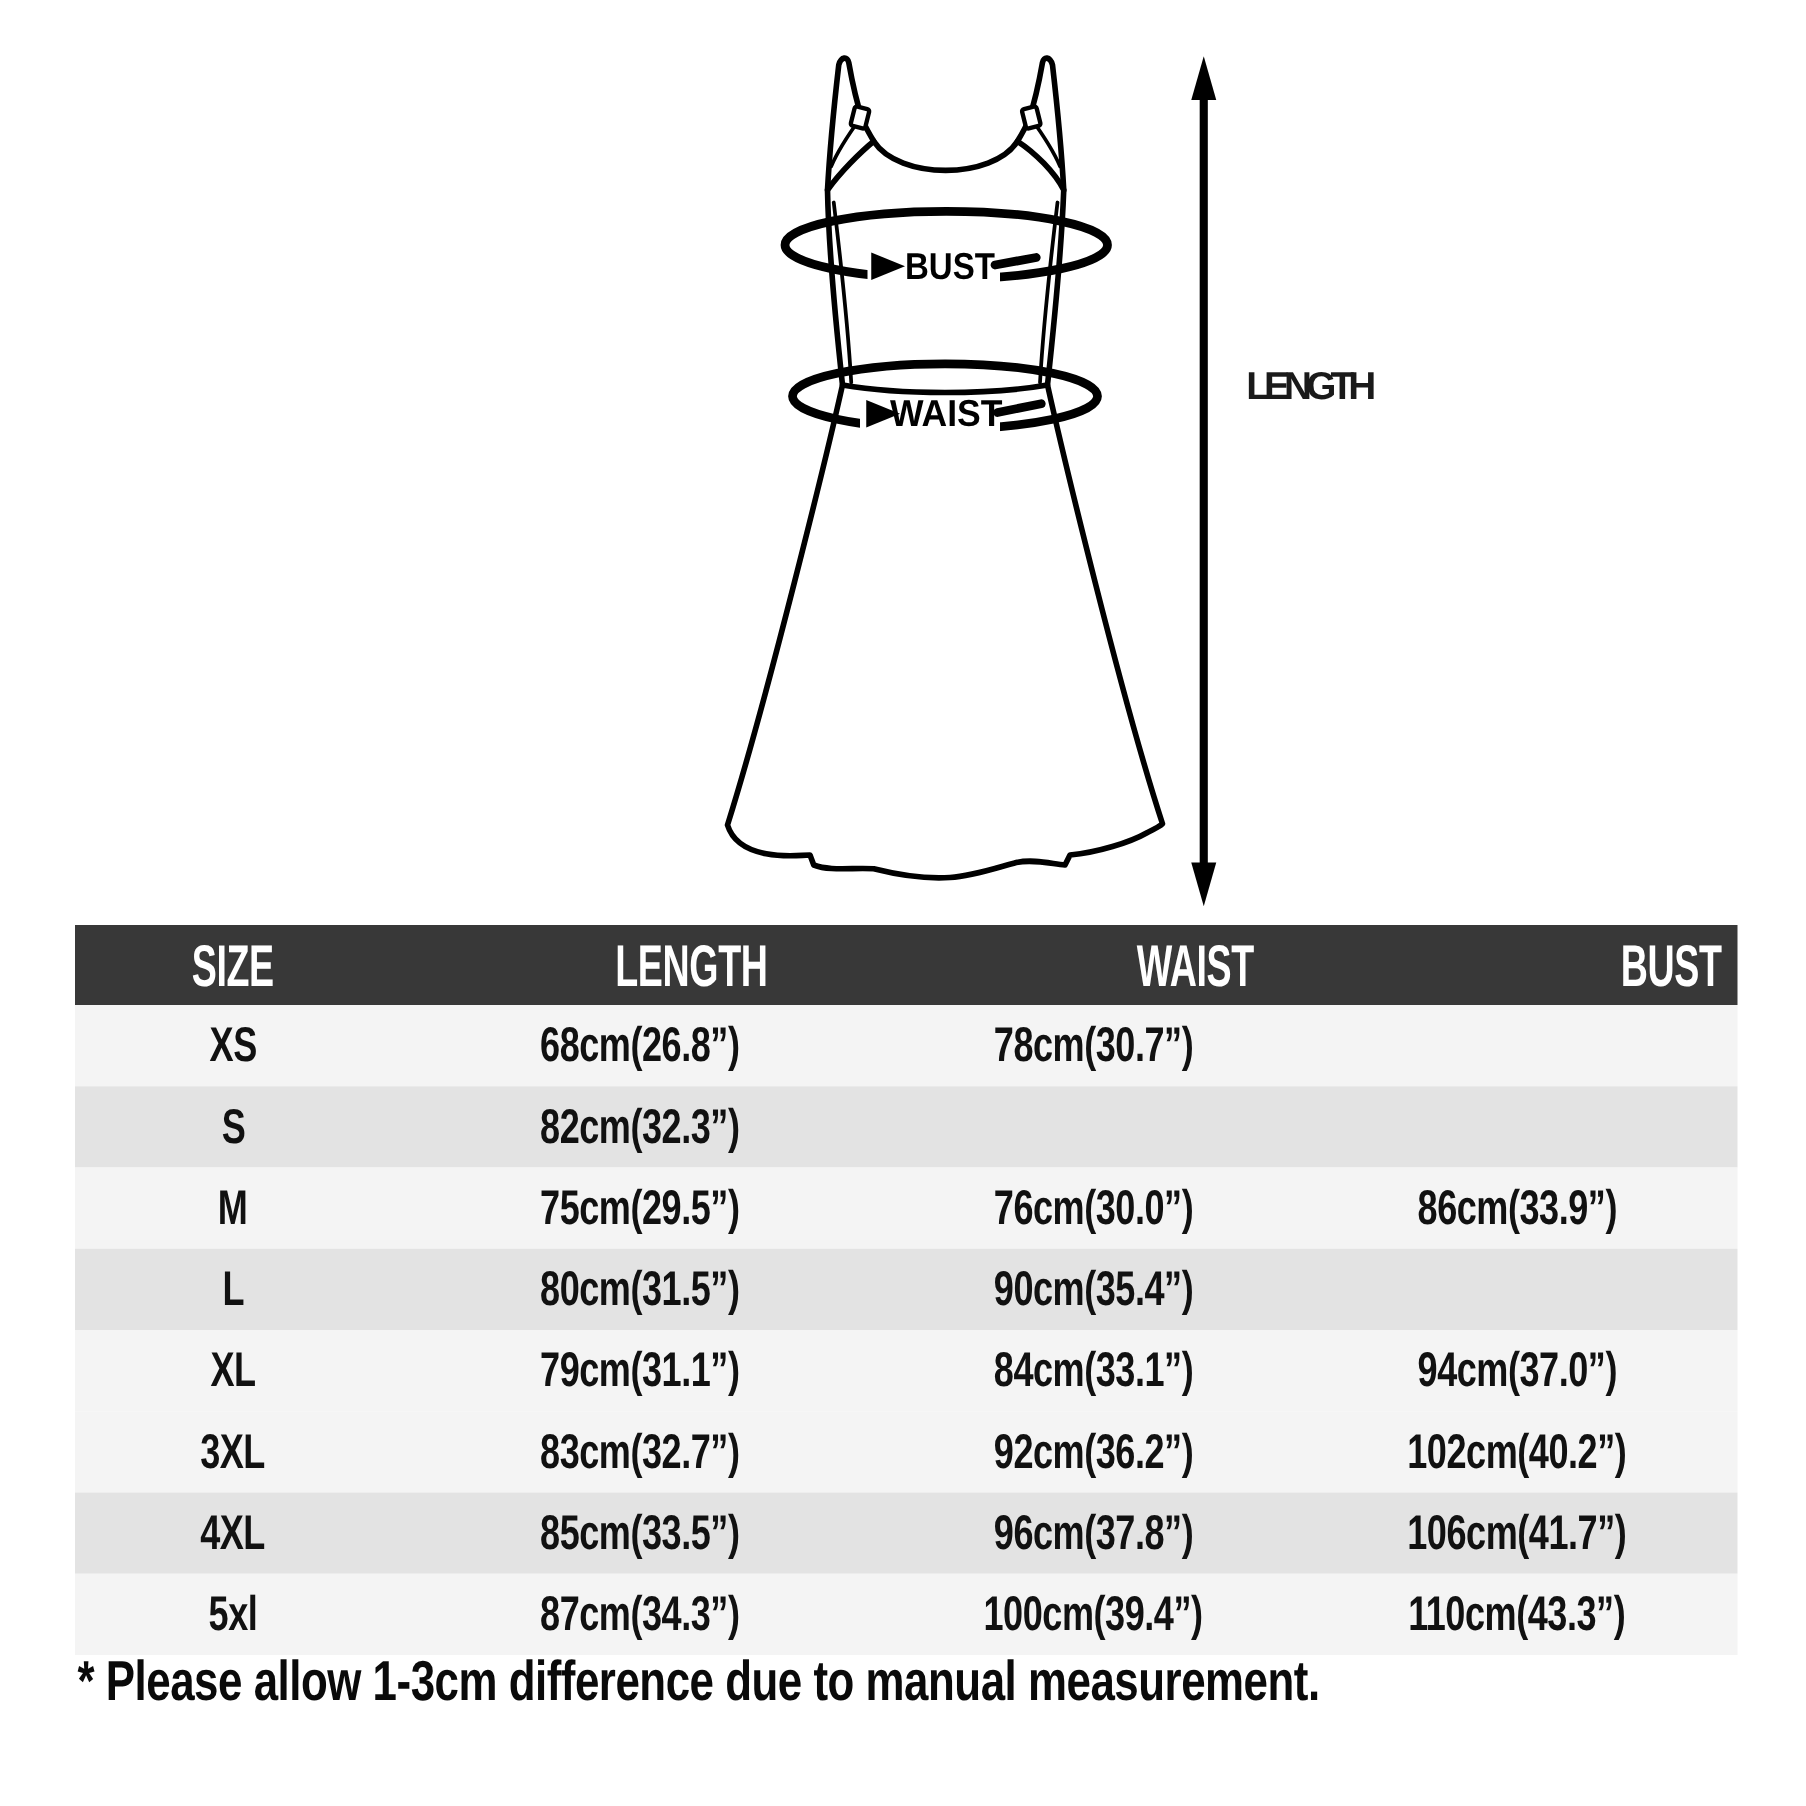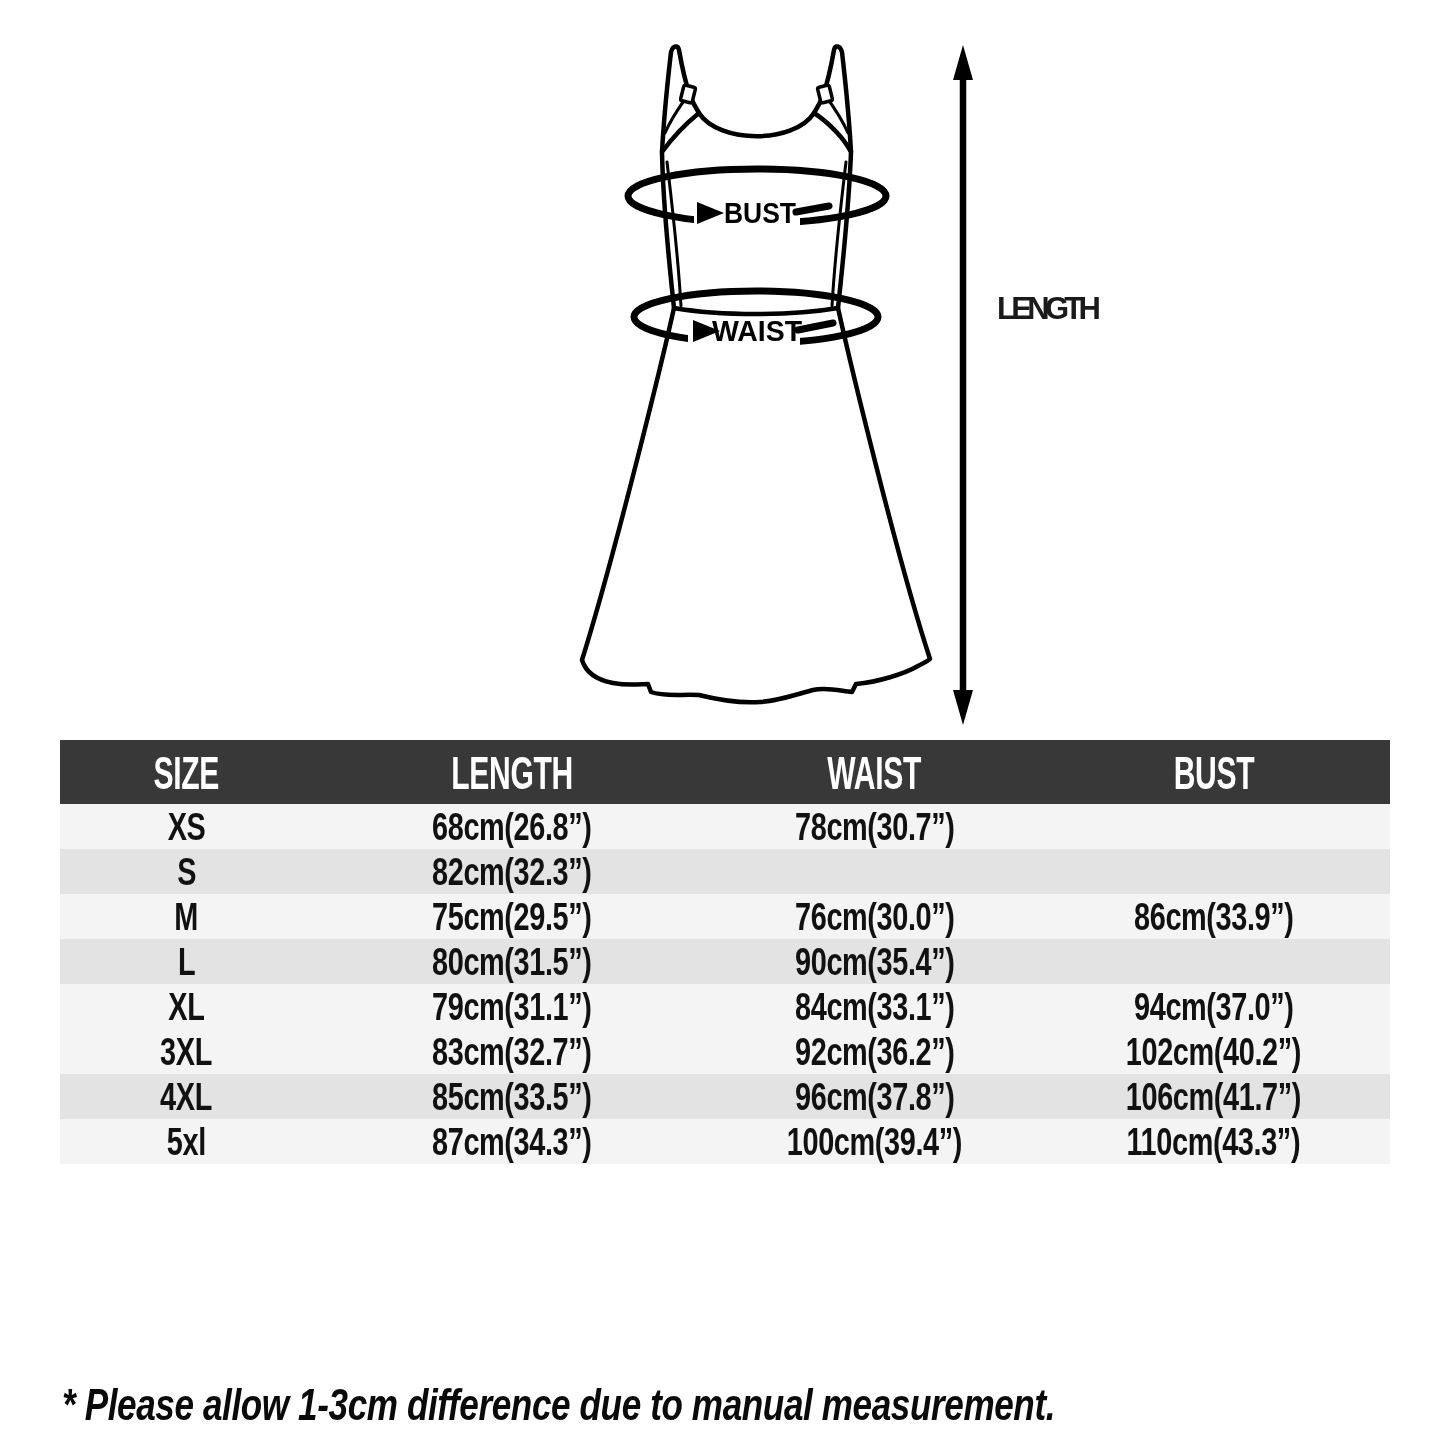--- a/index.html
+++ b/index.html
@@ -6,34 +6,34 @@
   body{
     width:1445px;height:1445px;background:#ffffff;
     font-family:"Liberation Sans", sans-serif;
     position:relative;overflow:hidden;color:#000;
   }
   .diagram{position:absolute;top:0;left:0;}
   svg text{font-family:"Liberation Sans", sans-serif;}
 
   
   .size-table{position:absolute;top:740px;left:60px;width:1330px;}
-  .tr{display:grid;grid-template-columns:19% 30% 24.5% 26.5%;height:45px;align-items:center;}
-  .tr.thead{height:64px;background:#383838;color:#ffffff;}
+  .tr{display:grid;grid-template-columns:19% 30% 24.5% 26.5%;height:65px;align-items:center;}
+  .tr.thead{height:64px;background:#383838;color:#ffffff;gap:41px;}
   .tr.light{background:#f4f4f4;}
   .tr.dark{background:#e3e3e3;}
   .td{text-align:center;line-height:1;}
   .cnd{
     display:inline-block;white-space:nowrap;font-weight:700;
     transform:scaleX(0.74);transform-origin:center;
     font-size:39px;letter-spacing:-0.5px;color:#111;
   }
   .thead .cnd{transform:scaleX(0.64);font-size:47px;color:#ffffff;}
 
   
-  .footnote{position:absolute;top:1382px;left:62px;line-height:1;font-style:italic;}
+  .footnote{position:absolute;top:1322px;left:62px;line-height:1;}
   .footnote .cnd{
     font-size:45px;transform:scaleX(0.78);transform-origin:left center;color:#0a0a0a;
   }
 </style>
 </head>
 <body>
 
 <svg class="diagram" width="1445" height="740" viewBox="0 0 1445 740">
 
   <g stroke="#000" fill="none" stroke-width="4.5" stroke-linecap="round" stroke-linejoin="round">

